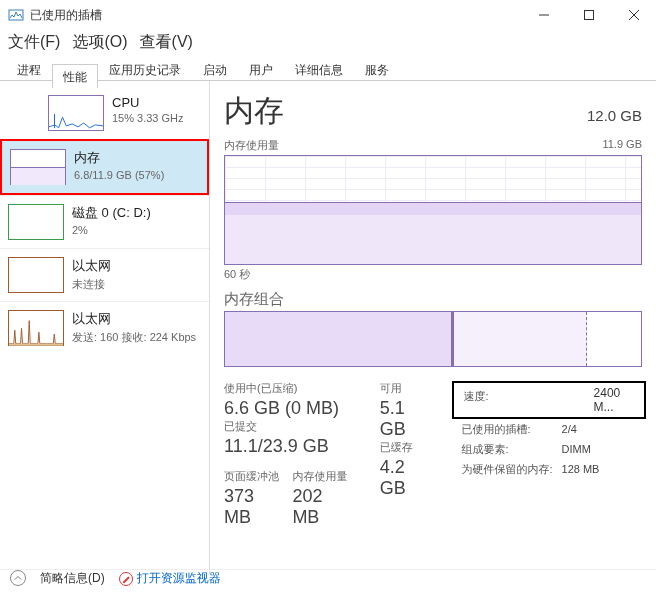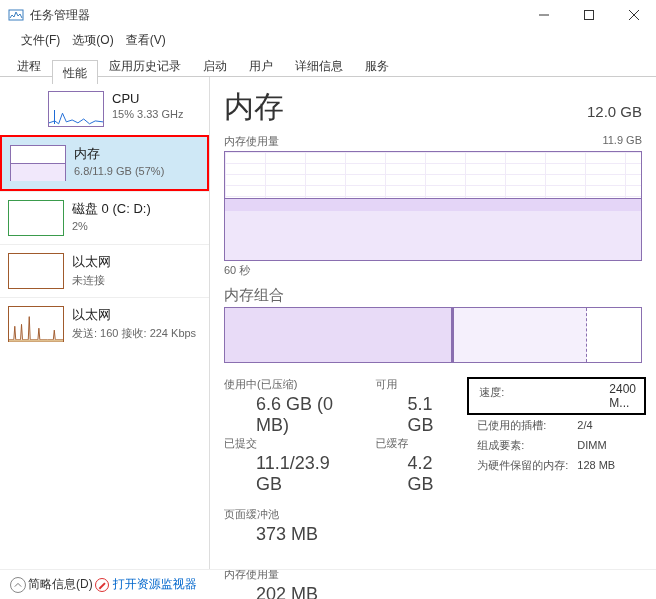--- a/index.html
+++ b/index.html
@@ -4,21 +4,21 @@
 <style>
 * { margin: 0; padding: 0; box-sizing: border-box; font-family: "Microsoft YaHei", "Segoe UI", sans-serif; }
 body { background: #fff; font-size: 12px; color: #333; width: 656px; height: 599px; overflow: hidden; }
 
 .titlebar { display: flex; align-items: center; height: 30px; padding: 0 0 0 8px; }
 .titlebar .icon { width: 16px; height: 16px; margin-right: 6px; }
 .titlebar .title { font-size: 12px; flex: 1; }
 .titlebar .wbtn { width: 45px; height: 30px; display: flex; align-items: center; justify-content: center; color: #333; }
 .titlebar .wbtn svg { width: 10px; height: 10px; }
 
-.menubar { display: flex; gap: 12px; padding: 2px 21px 4px; font-size: 12px; }
+.menubar { display: flex; gap: 12px; padding: 2px 8px 4px; font-size: 16px; }
 
 .tablist { display: flex; border-bottom: 1px solid #ccc; padding: 0 6px; height: 24px; }
 .tab { padding: 2px 10px; font-size: 12px; border: 1px solid transparent; border-bottom: none; height: 24px; line-height: 20px; }
 .tab.active { border-color: #ccc; background: #fff; position: relative; top: 7px; }
 
 .content { display: flex; height: calc(100% - 30px - 22px - 24px - 30px); }
 
 .sidebar { width: 210px; border-right: 1px solid #ddd; padding-top: 6px; overflow: hidden; }
 .side-item { display: flex; gap: 8px; padding: 8px 8px; align-items: flex-start; border-top: 1px solid #eee; }
 .side-item:first-child { border-top: none; padding-left: 48px; }
@@ -48,45 +48,45 @@
 .xlabel { font-size: 11px; color:#666; margin-top:2px; }
 .glabel2 { font-size: 15px; color:#666; margin-top:8px; }
 .composition { border: 1px solid #8a6fb0; height: 56px; margin-top:2px; position:relative; background:#fff; }
 .composition .seg { position:absolute; top:0; bottom:0; }
 .composition .seg.inuse { left:0; width:55%; background:#e8dbf7; border-right:1px solid #8a6fb0; }
 .composition .seg.inuse::after{content:"";position:absolute;right:0;top:0;bottom:0;width:2px;background:#8a6fb0;}
 .composition .seg.standby { left:55%; width:32%; background:#f5f0fc; border-right:1px dashed #8a6fb0; }
 
 .stats { display:flex; gap: 28px; margin-top: 14px; }
 .statcol .lbl { font-size: 11px; color:#666; }
-.statcol .val { font-size: 18px; color:#444; margin-top:2px;margin-left:32px; }
-.pagedpool { display:flex; gap:22px; margin-top: 12px; flex-direction: column; }
+.statcol .val { font-size: 18px; color:#444; margin-top:2px; }
+.pagedpool { display:flex; gap:9px; margin-top: 12px; }
 
 .spec-box { border: 2px solid #000000; padding: 3px 8px 3px 10px; display:flex; gap: 30px; margin-left:-10px; margin-right:-4px; }
 .spec-list { font-size: 11px; color:#555; line-height: 20px; }
 .spec-list .k { display:inline-block; width: 100px; }
 .spec-list .v { color:#444; }
 
-.footer { position:absolute; bottom:0; left:0; right:0; height:30px; display:flex; align-items:center; gap:2px; padding: 0 10px; border-top: 1px solid #eee; font-size:12px; }
+.footer { position:absolute; bottom:0; left:0; right:0; height:30px; display:flex; align-items:flex-start; gap:14px; padding: 0 10px; border-top: 1px solid #eee; font-size:12px; }
 .footer .chev { width:16px;height:16px; border:1px solid #888; border-radius:50%; display:flex; align-items:center; justify-content:center; font-size:10px; }
 .footer .link { color:#0066cc; display:flex; align-items:center; gap:4px; }
 .footer .noicon { width:14px;height:14px; border:1.5px solid #d33; border-radius:50%; position:relative; }
 .footer .noicon::after{ content:""; position:absolute; left:2px; right:2px; top:50%; height:1.5px; background:#d33; transform: rotate(-45deg); }
 </style>
 </head>
 <body>
 
 <div class="titlebar">
   <span class="icon">
     <svg viewBox="0 0 16 16">
         <rect x="1" y="3" width="14" height="10" fill="none" stroke="#3a7ebf"></rect>
         <polyline points="2,11 4,8 6,10 8,5 10,9 12,7 14,11" fill="none" stroke="#3a7ebf"></polyline>
       </svg>
   </span>
-  <span class="title">任务管理器</span>
+  <span class="title">已使用的插槽</span>
   <div class="wbtn">
       <svg viewBox="0 0 10 10">
         <line x1="0" y1="5" x2="10" y2="5" stroke="#333"></line>
       </svg>
     </div>
   <div class="wbtn">
       <svg viewBox="0 0 10 10">
         <rect x="0.5" y="0.5" width="9" height="9" fill="none" stroke="#333"></rect>
       </svg>
     </div>

